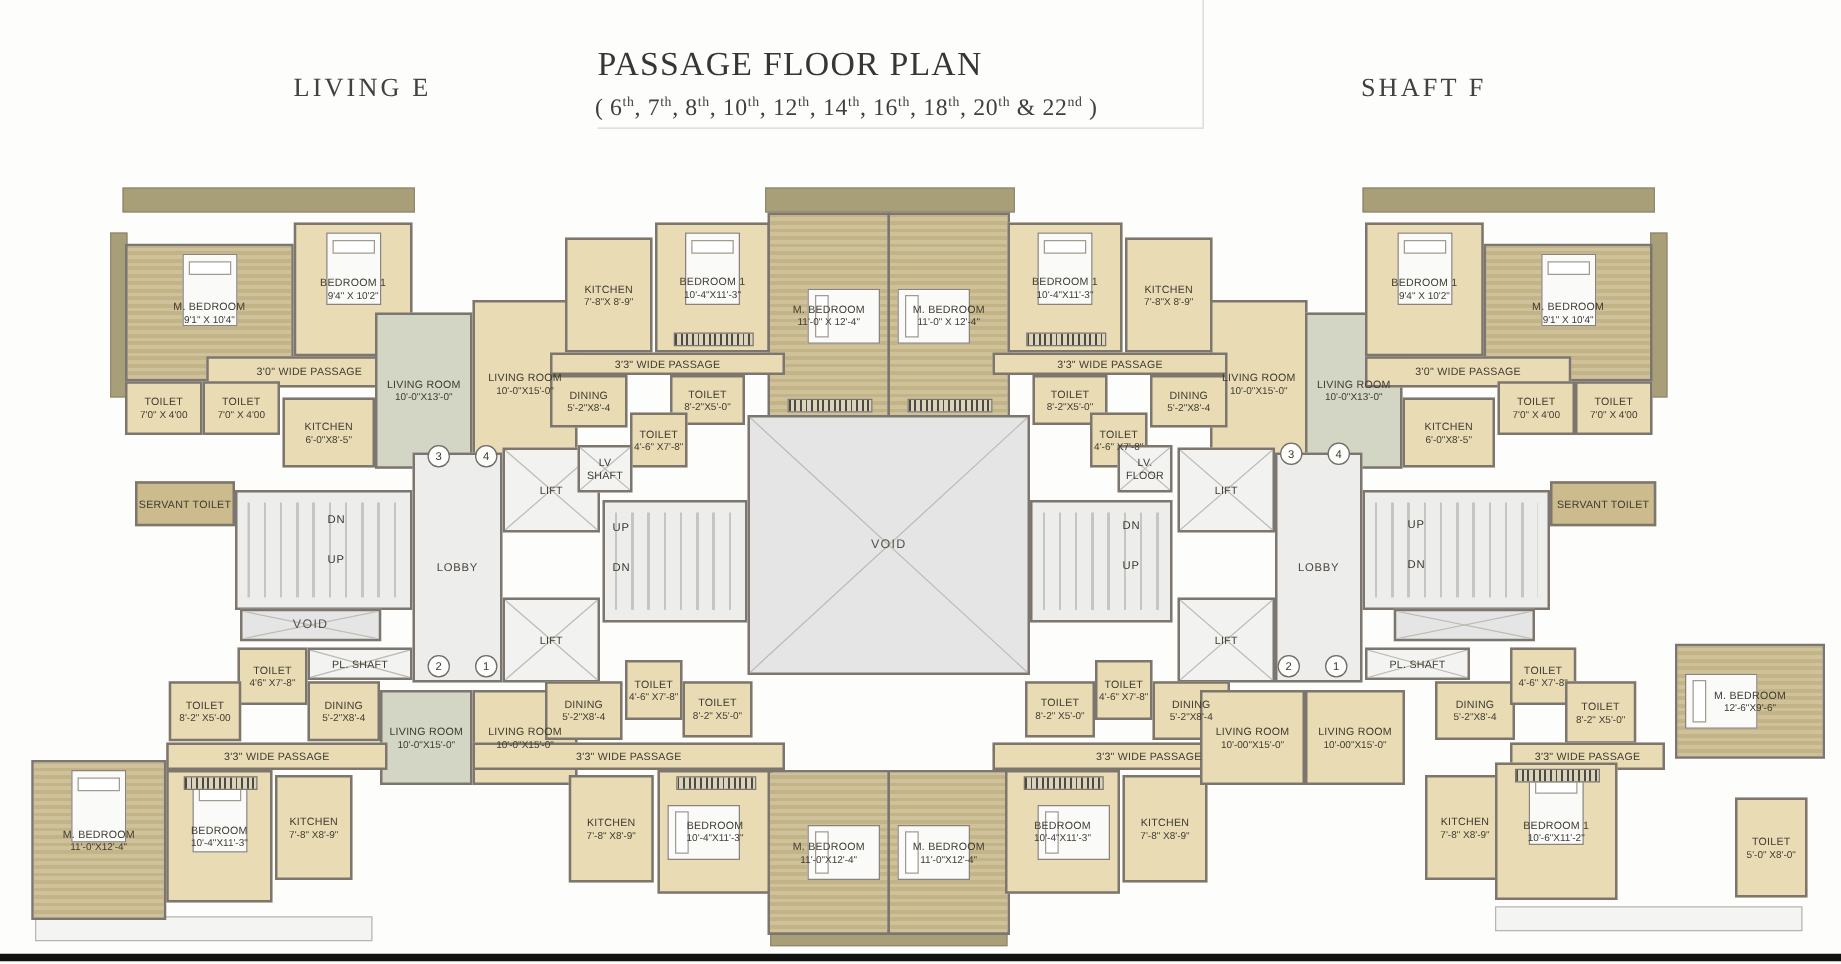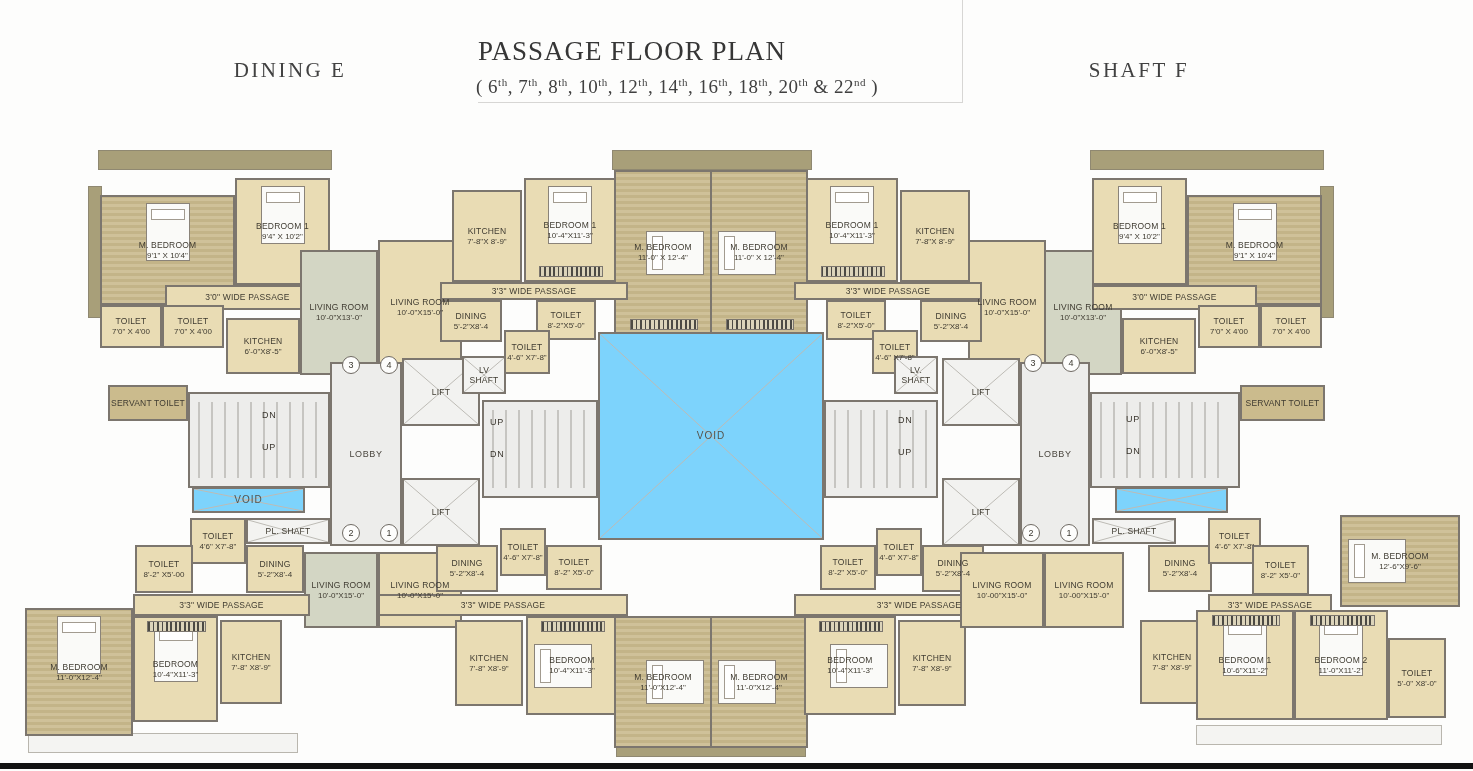--- a/index.html
+++ b/index.html
@@ -30,21 +30,21 @@
   .room{
     position:absolute;box-sizing:border-box;border:2.5px solid #7c766e;
     display:flex;align-items:center;justify-content:center;text-align:center;overflow:hidden;
   }
   .cream{background:#e9dcb4;}
   .sage{background:#d3d6c4;}
   .khaki{background:repeating-linear-gradient(0deg,#cfc199 0 3px,#c3b488 3px 6px);}
   .core{background:#ededeb;}
   .lift{background:#f2f2f0;}
   .shaft{background:#f3f3f1;}
-  .void{background:#7dd3fc;}
+  .void{background:#e5e5e5;}
   .servant{background:#cbbb8d;}
   .olive{background:#a89f79;border:1.5px solid #8f8871;}
   .white{background:#f4f4f2;border:1.5px solid #b9b6ae;}
 
   .rlabel{position:relative;z-index:2;color:#3f3b31;}
   .rlabel .nm{display:block;font-size:8.5px;letter-spacing:.2px;line-height:1.2;}
   .rlabel .dm{display:block;font-size:8px;line-height:1.2;margin-top:1px;}
   .void .rlabel .nm{font-size:10px;letter-spacing:1px;color:#55524a;}
   .core .rlabel .nm{font-size:9px;letter-spacing:.6px;color:#4a463e;}
 
@@ -352,21 +352,21 @@
     </div>
     <div class="room core" style="left: 824px; top: 400px; width: 114px; height: 98px;">
       <div class="treads"></div>
     </div>
     <div class="room shaft" style="left: 894px; top: 356px; width: 44px; height: 38px;">
       <svg class="x-svg" viewBox="0 0 100 100" preserveAspectRatio="none">
         <line x1="0" y1="0" x2="100" y2="100"></line>
         <line x1="100" y1="0" x2="0" y2="100"></line>
       </svg>
       <div class="rlabel">
-        <span class="nm">LV. SHAFT</span>
+        <span class="nm">LV. FLOOR</span>
       </div>
     </div>
     <div class="room lift" style="left: 942px; top: 358px; width: 78px; height: 68px;">
       <svg class="x-svg" viewBox="0 0 100 100" preserveAspectRatio="none">
         <line x1="0" y1="0" x2="100" y2="100"></line>
         <line x1="100" y1="0" x2="0" y2="100"></line>
       </svg>
       <div class="rlabel">
         <span class="nm">LIFT</span>
       </div>
@@ -593,28 +593,20 @@
         <span class="nm">KITCHEN</span>
         <span class="dm">7'-8" X8'-9"</span>
       </div>
     </div>
     <div class="room cream" style="left: 1196px; top: 610px; width: 98px; height: 110px;">
       <div class="bed v"></div>
       <div class="comb t"></div>
       <div class="rlabel">
         <span class="nm">BEDROOM 1</span>
         <span class="dm">10'-6"X11'-2"</span>
-      </div>
-    </div>
-    <div class="room cream" style="left: 1294px; top: 610px; width: 94px; height: 110px;">
-      <div class="bed v"></div>
-      <div class="comb t"></div>
-      <div class="rlabel">
-        <span class="nm">BEDROOM 2</span>
-        <span class="dm">11'-0"X11'-2"</span>
       </div>
     </div>
     <div class="room cream" style="left: 1388px; top: 638px; width: 58px; height: 80px;">
       <div class="rlabel">
         <span class="nm">TOILET</span>
         <span class="dm">5'-0" X8'-0"</span>
       </div>
     </div>
     <div class="badge" style="left: 342px; top: 356px;">3</div>
     <div class="badge" style="left: 380px; top: 356px;">4</div>
@@ -627,19 +619,19 @@
     <div class="ann" style="left: 262px; top: 410px;">DN</div>
     <div class="ann" style="left: 262px; top: 442px;">UP</div>
     <div class="ann" style="left: 490px; top: 417px;">UP</div>
     <div class="ann" style="left: 490px; top: 449px;">DN</div>
     <div class="ann" style="left: 898px; top: 415px;">DN</div>
     <div class="ann" style="left: 898px; top: 447px;">UP</div>
     <div class="ann" style="left: 1126px; top: 414px;">UP</div>
     <div class="ann" style="left: 1126px; top: 446px;">DN</div>
   </div>
 
-<div class="hdr-tower" style="left:195px;top:58px;width:190px;">DINING E</div>
+<div class="hdr-tower" style="left:195px;top:58px;width:190px;">LIVING E</div>
 <div class="hdr-title">PASSAGE FLOOR PLAN</div>
 <div class="hdr-floors">( <span>6<sup>th</sup></span>, <span>7<sup>th</sup></span>, <span>8<sup>th</sup></span>, <span>10<sup>th</sup></span>, <span>12<sup>th</sup></span>, <span>14<sup>th</sup></span>, <span>16<sup>th</sup></span>, <span>18<sup>th</sup></span>, <span>20<sup>th</sup></span> &amp; <span>22<sup>nd</sup></span> )</div>
 <div class="hdr-tower" style="left:1049px;top:58px;width:180px;">SHAFT F</div>
 <div class="rule-v"></div>
 <div class="rule-h"></div>
 <div class="bottom-bar"></div>
 
 </body></html>

